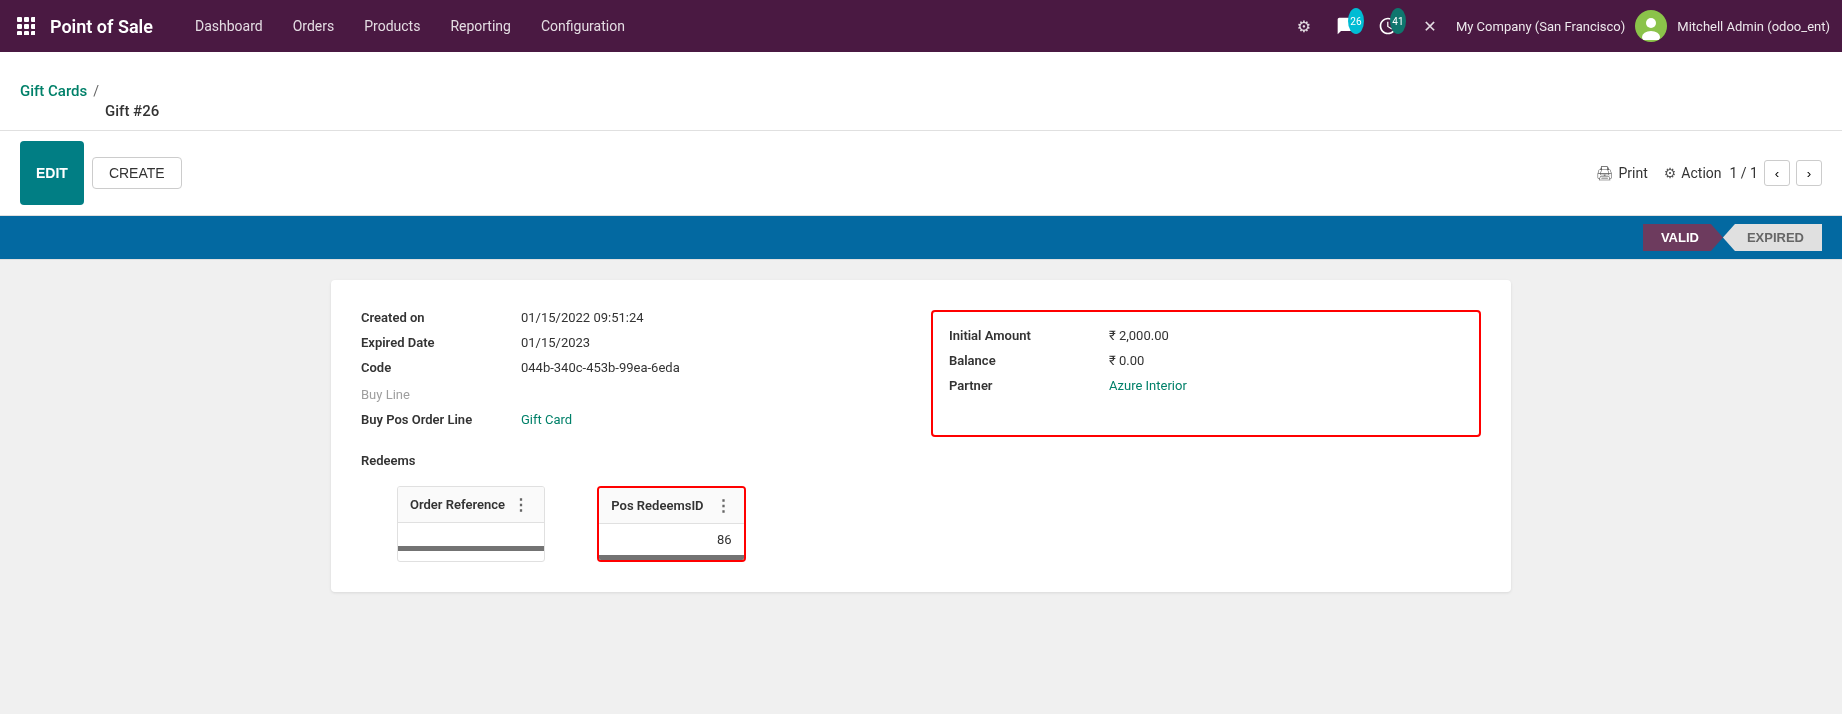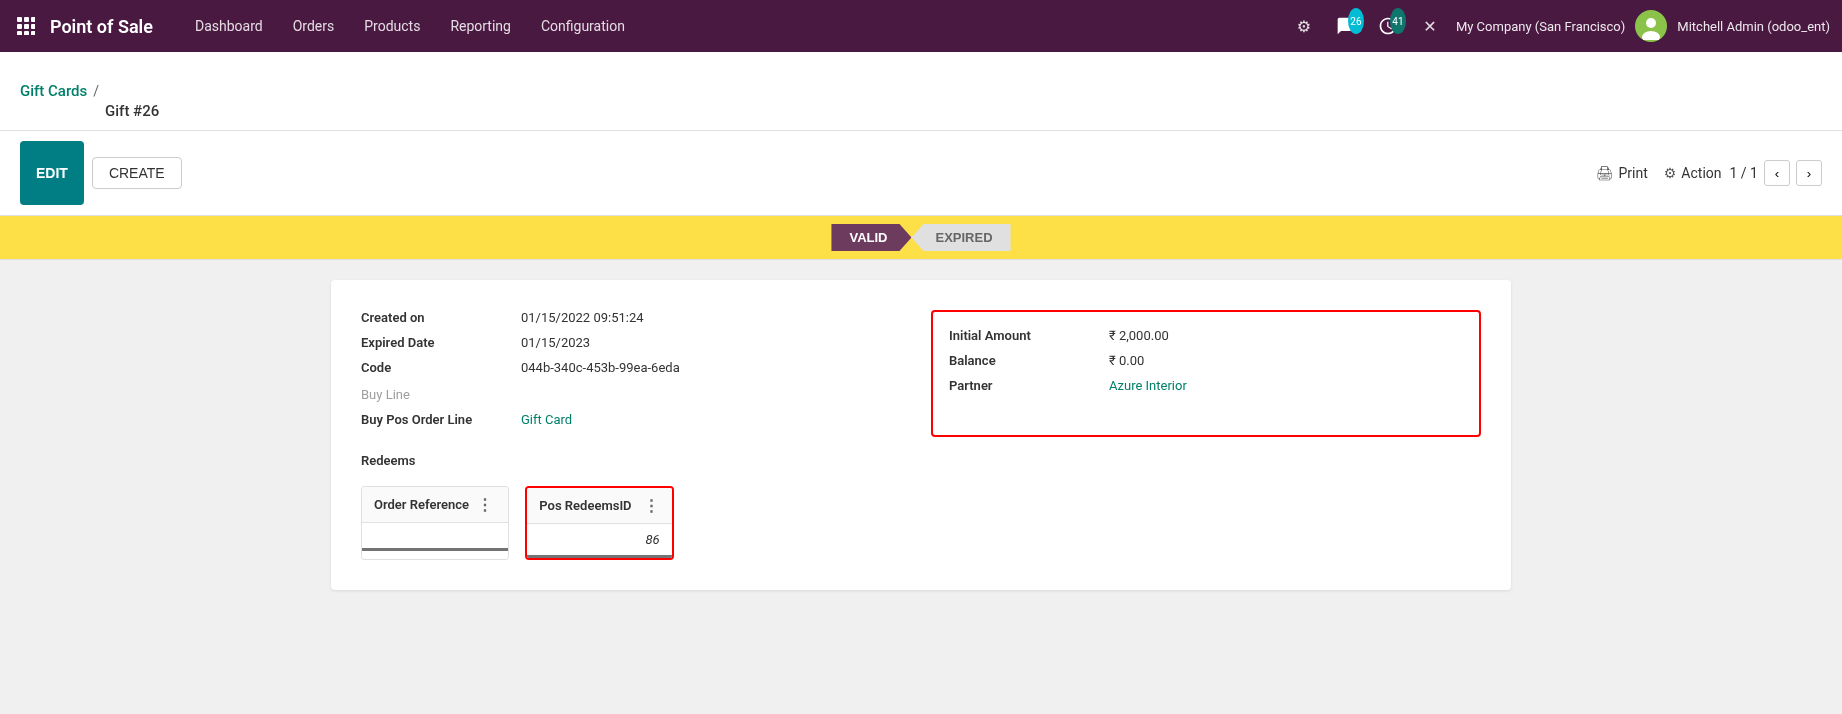--- a/index.html
+++ b/index.html
@@ -110,23 +110,23 @@
       color: #333; font-size: 14px;
     }
     .pag-btn {
       background: none; border: 1px solid #ccc; border-radius: 3px;
       width: 26px; height: 26px; cursor: pointer;
       display: flex; align-items: center; justify-content: center;
     }
 
     
     .status-bar {
-      background: #fde047;
+      background: #0369a1;
       padding: 8px 20px;
-      display: flex; justify-content: center; align-items: center;
+      display: flex; justify-content: flex-end; align-items: center;
       border-bottom: 1px solid #e0e0e0;
     }
     .status-btn {
       padding: 6px 18px; font-size: 13px; font-weight: 600;
       border: none; cursor: pointer;
     }
     .status-btn-active {
       background: #6d3b5e; color: white;
       clip-path: polygon(0 0, calc(100% - 12px) 0, 100% 50%, calc(100% - 12px) 100%, 0 100%);
       padding-right: 24px;
@@ -193,20 +193,21 @@
     .redeems-tables-row {
       display: grid;
       grid-template-columns: 1fr 1fr;
       gap: 16px;
       margin-top: 6px;
     }
     .redeems-table {
       border: 1px solid #e0e0e0;
       border-radius: 3px;
       overflow: hidden;
+      margin-left: 36px;
     }
     .redeems-table-highlight {
       border: 2px solid red;
       border-radius: 4px;
     }
     .table-header {
       display: flex; align-items: center;
       background: #fafafa;
       border-bottom: 1px solid #e0e0e0;
       padding: 8px 12px;
@@ -215,22 +216,21 @@
     .table-header-right {
       justify-content: space-between;
     }
     .table-kebab {
       color: #666; cursor: pointer; padding-left: 8px;
       font-size: 16px; font-weight: bold;
     }
     .table-row-data {
       display: flex; align-items: center;
       padding: 8px 12px;
-      border-bottom: 3px solid #737373;
-      font-style: italic;
+      border-bottom: 5px solid #737373;
     }
     .table-row-col {
       flex: 1; font-size: 13px; color: #333;
     }
     .table-row-id {
       width: 60px; text-align: right; font-size: 13px; color: #333;
     }
     .empty-row {
       height: 28px;
     }

